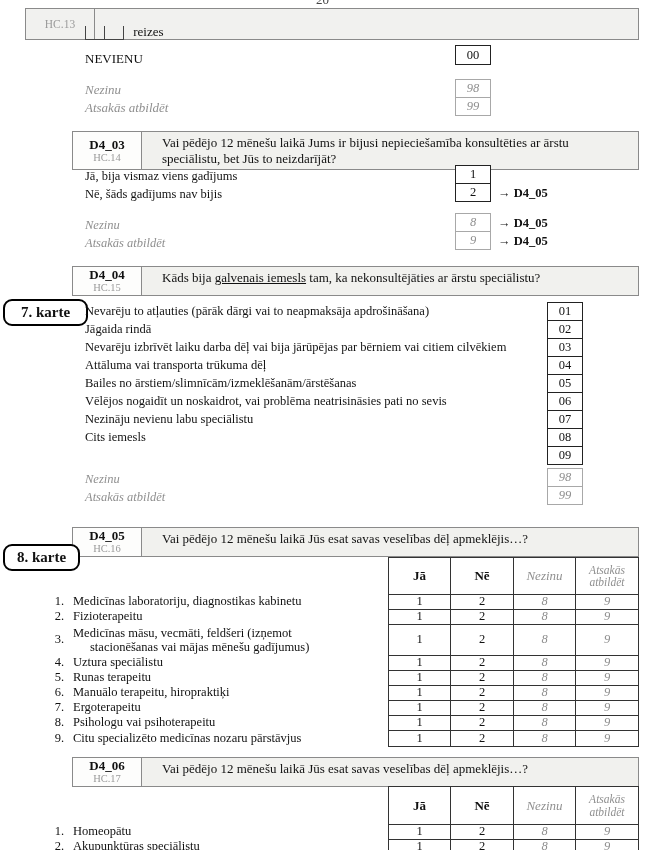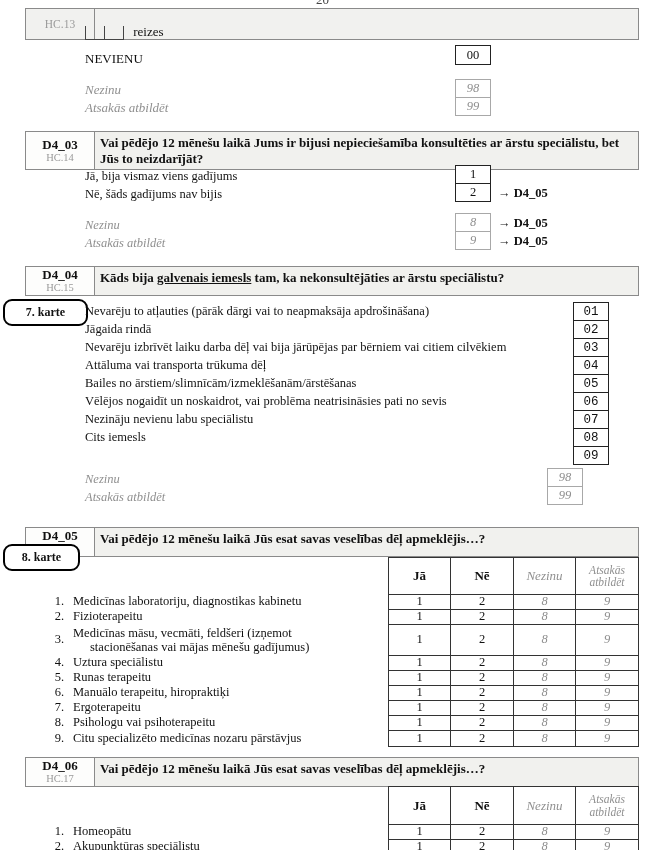--- a/index.html
+++ b/index.html
@@ -16,46 +16,46 @@
 
   
   .hcbar{position:absolute;left:25px;top:8px;width:614px;height:32px;display:flex;box-sizing:border-box;}
   .hcbar .hcb-left{width:70px;box-sizing:border-box;border:1px solid #8a8a8a;background:#f1f1ef;
     color:#9a9a9a;font-size:11.5px;display:flex;align-items:center;justify-content:center;}
   .hcbar .hcb-right{flex:1;box-sizing:border-box;border:1px solid #8a8a8a;border-left:none;background:#f1f1ef;}
 
   
   .sechead{position:absolute;left:25px;width:614px;display:flex;align-items:stretch;box-sizing:border-box;}
   .sh-left{width:70px;box-sizing:border-box;border:1px solid #8a8a8a;background:#fdfdfc;
-    display:flex;flex-direction:column;align-items:center;justify-content:center;padding:1px 0;}
+    display:flex;flex-direction:column;align-items:center;justify-content:center;padding:1px 0;margin-left:47px;}
   .sh-id{font-weight:bold;font-size:13px;line-height:14px;}
   .sh-hc{font-size:10.5px;line-height:12px;color:#9a9a9a;}
   .sh-q{flex:1;box-sizing:border-box;border:1px solid #8a8a8a;border-left:none;background:#f1f1ee;
-    font-weight:bold;font-size:13px;line-height:15.5px;padding:3px 5px;}
+    font-weight:normal;font-size:13px;line-height:15.5px;padding:3px 20px;}
   .uline{text-decoration:underline;}
 
   
   .stack{position:absolute;}
   .cb{width:36px;box-sizing:border-box;border:1px solid #222;background:#fff;
     display:flex;align-items:center;justify-content:center;font-size:12.5px;}
   .cb + .cb{margin-top:-1px;}
   .cb.h19{height:19px;} .cb.h20{height:20px;}
   .stack.graybx .cb{border-color:#a8a8a8;color:#8f8f8f;font-style:italic;}
 
   
   .codecol .cb{height:19px;}
   .codecol .cb + .cb{margin-top:-1px;}
 
   .optline{height:18px;line-height:18px;font-size:12.5px;white-space:nowrap;}
   .lbl-line{position:absolute;left:85px;font-size:12.5px;line-height:18px;white-space:nowrap;}
   .goto{position:absolute;left:498px;font-weight:bold;font-size:12.5px;white-space:nowrap;}
 
   
   .card{position:absolute;box-sizing:border-box;border:2px solid #000;border-radius:9px;background:#fff;
-    display:flex;align-items:center;justify-content:center;font-weight:bold;font-size:12px;}
+    display:flex;align-items:center;justify-content:center;font-weight:bold;font-size:15px;}
 
   
   table.grid{position:absolute;border-collapse:collapse;table-layout:fixed;font-size:12.5px;}
   table.grid td,table.grid th{border:1px solid #333;text-align:center;vertical-align:middle;
     padding:0;font-weight:normal;line-height:1.05;}
   table.grid th.yn{font-weight:bold;font-size:13px;}
   table.grid th.dk{font-style:italic;color:#8f8f8f;font-size:13px;}
   table.grid th.ref{font-style:italic;color:#8f8f8f;font-size:11.5px;}
   table.grid td.gv{font-style:italic;color:#8f8f8f;}
 
@@ -136,21 +136,21 @@
     <div class="optline">Nevarēju to atļauties (pārāk dārgi vai to neapmaksāja apdrošināšana)</div>
     <div class="optline">Jāgaida rindā</div>
     <div class="optline">Nevarēju izbrīvēt laiku darba dēļ vai bija jārūpējas par bērniem vai citiem cilvēkiem</div>
     <div class="optline">Attāluma vai transporta trūkuma dēļ</div>
     <div class="optline">Bailes no ārstiem/slimnīcām/izmeklēšanām/ārstēšanas</div>
     <div class="optline">Vēlējos nogaidīt un noskaidrot, vai problēma neatrisināsies pati no sevis</div>
     <div class="optline">Nezināju nevienu labu speciālistu</div>
     <div class="optline">Cits iemesls</div>
   </div>
 
-  <div class="stack codecol" style="left:573px;top:302px;font-family:Liberation Mono, monospace;">
+  <div class="stack codecol" style="left:547px;top:302px;">
     <div class="cb">01</div>
     <div class="cb">02</div>
     <div class="cb">03</div>
     <div class="cb">04</div>
     <div class="cb">05</div>
     <div class="cb">06</div>
     <div class="cb">07</div>
     <div class="cb">08</div>
     <div class="cb">09</div>
   </div>

